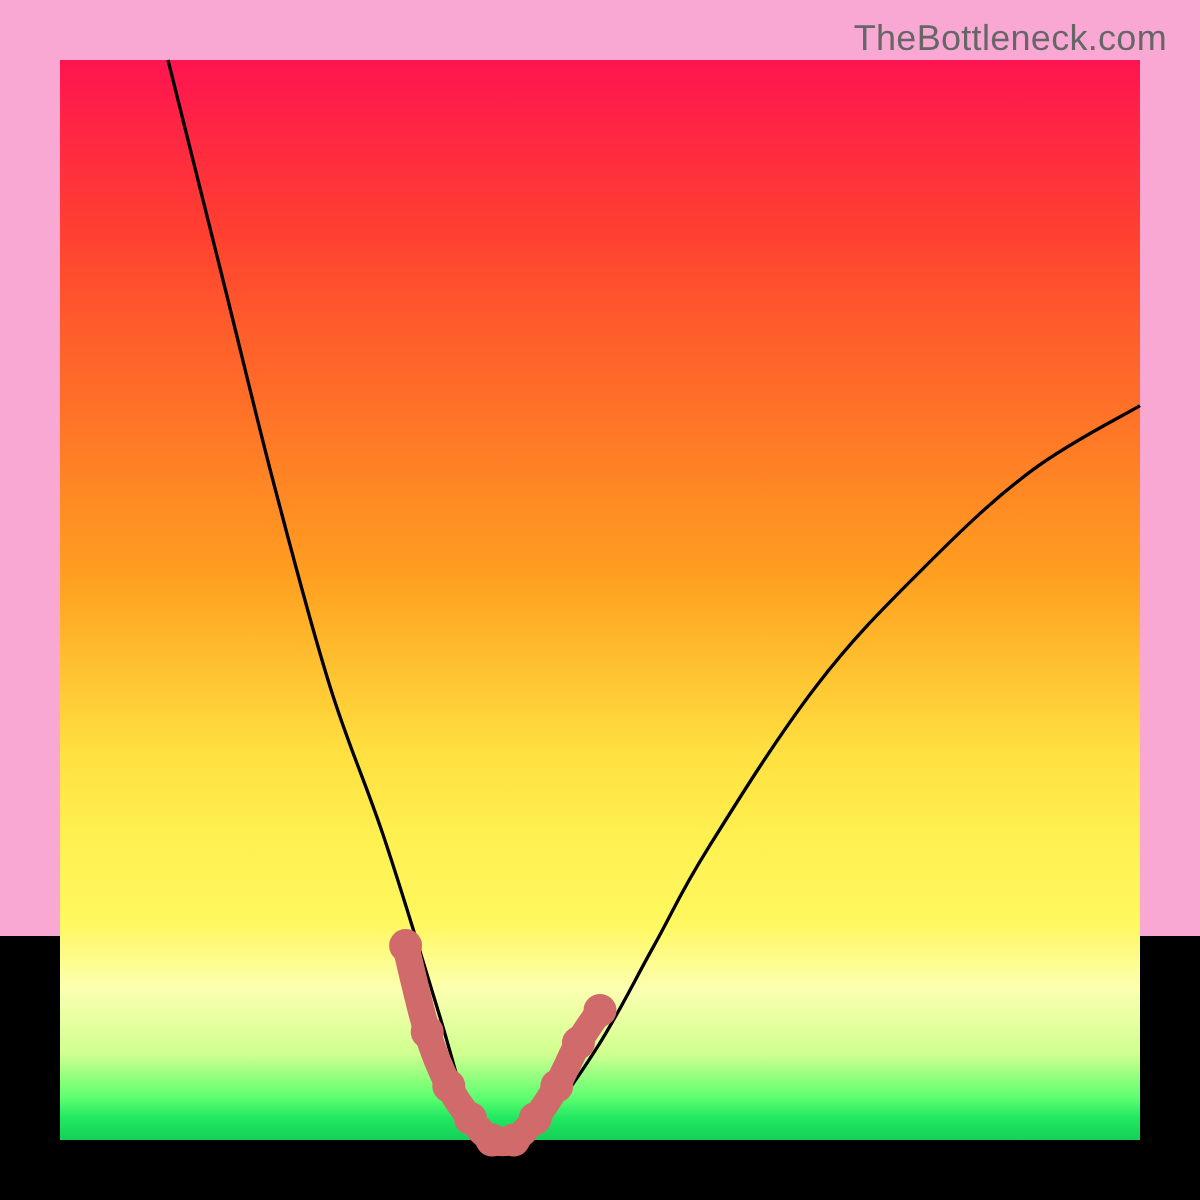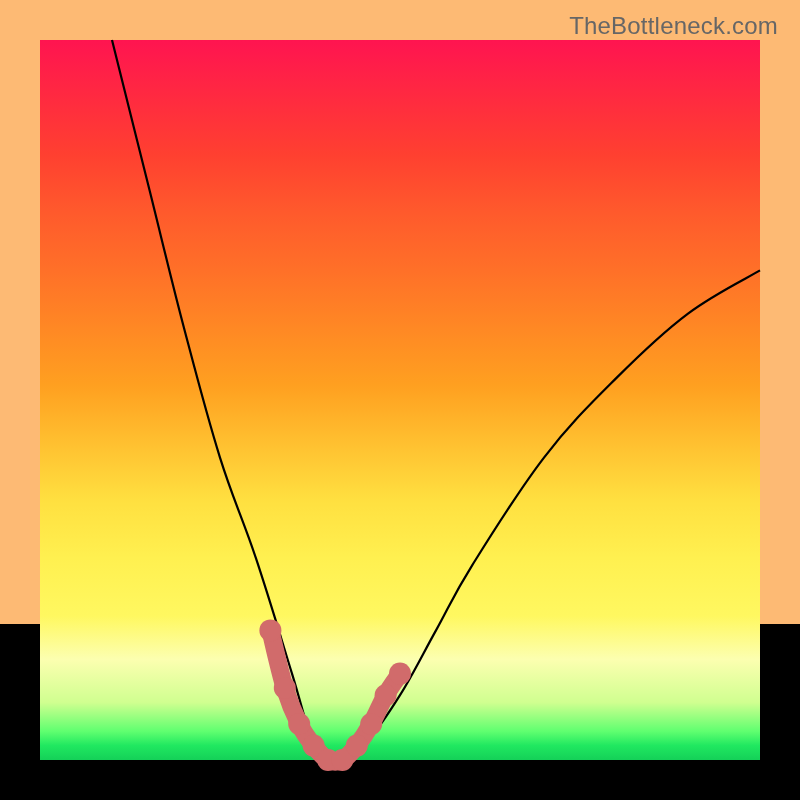--- a/index.html
+++ b/index.html
@@ -8,21 +8,21 @@
     background: #000;
     width: 800px;
     height: 800px;
     overflow: hidden;
     font-family: Arial, sans-serif;
   }
   .container {
     position: relative;
     width: 800px;
     height: 624px;
-    background: #fdba74;
+    background: #f9a8d4;
   }
   .plot-area {
     position: absolute;
     left: 40px;
     top: 40px;
     width: 720px;
     height: 720px;
     background: linear-gradient(to bottom,
       #ff1450 0%,
       #ff2a40 8%,

